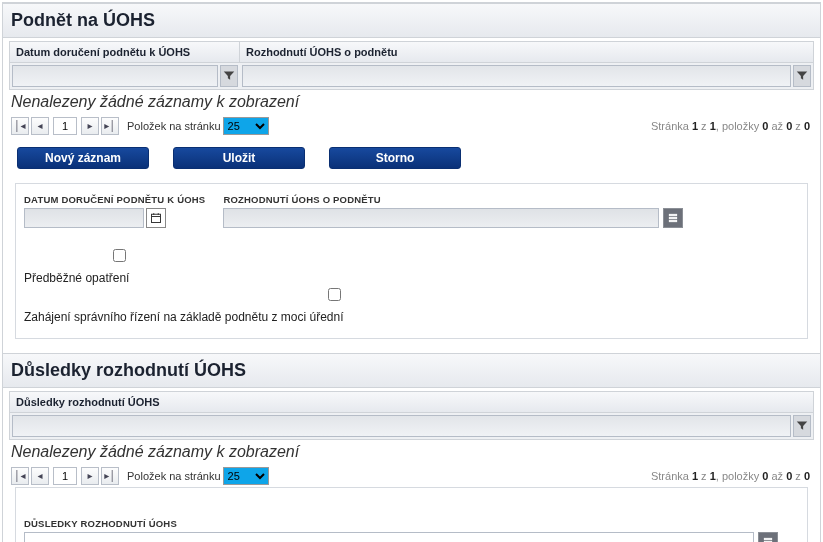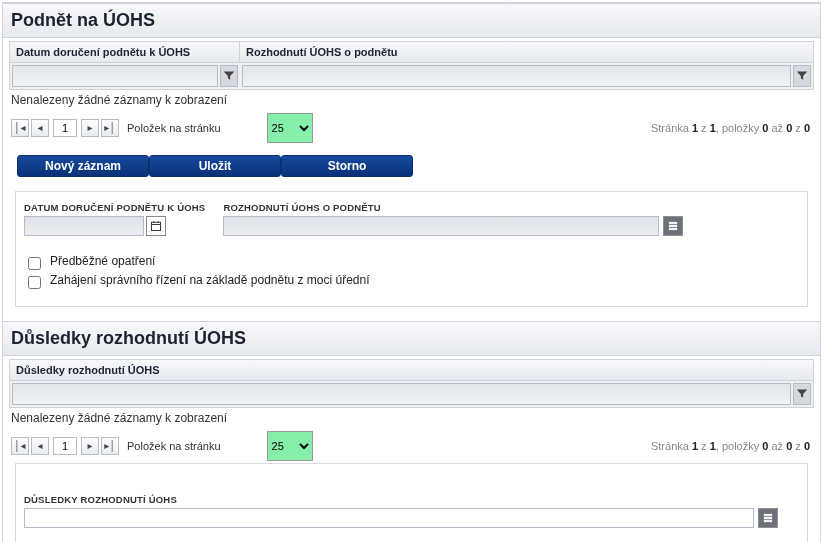--- a/index.html
+++ b/index.html
@@ -72,21 +72,22 @@
     border: 1px solid #b5bcc7;
     display: flex;
     align-items: center;
     justify-content: center;
     cursor: pointer;
   }
   .filter-btn svg { width: 12px; height: 12px; fill:#444; }
   .no-records {
     padding: 3px 2px 4px 2px;
     color: #333;
-    font-size: 12px;
+    font-size: 16px;
+    font-style: italic;
   }
   .pager-row {
     display: flex;
     align-items: center;
     justify-content: space-between;
     padding: 2px 0 2px 2px;
     font-size: 11px;
     color: #444;
   }
   .pager-left {
@@ -111,32 +112,31 @@
     width: 24px;
     height: 18px;
     border: 1px solid #b8bec8;
     text-align: center;
     font-size: 11px;
     padding:0;
     margin: 0 2px;
   }
   .pps-label { margin-left: 6px; color:#333; }
   .pps-select {
-    height: 30px;
+    height: 18px;
     border: 1px solid #999;
     font-size: 11px;
     width: 46px;
-    background:#86efac;
-    margin-left:44px;
+    background:#0ea5e9;
   }
   .pager-right { color:#888; padding-right:4px;}
   .emph { color:#222; font-weight:bold; }
   .btn-row {
     display: flex;
-    gap: 0;
+    gap: 24px;
     padding: 10px 8px 14px 8px;
   }
   .blue-btn {
     flex: none;
     width: 132px;
     height: 22px;
     background: linear-gradient(#17499e,#0a3178);
     color: #fff;
     border: 1px solid #0a2f72;
     border-radius: 3px;
@@ -184,21 +184,21 @@
     width: 20px;
     height: 20px;
     margin-left: 4px;
     border: 1px solid #8b8f96;
     background: #6c7079;
     display:flex;align-items:center;justify-content:center;
     cursor:pointer;
   }
   .side-btn.inline { margin-left: 2px; }
   .side-btn svg { width:12px; height:12px; fill:#fff; stroke:#fff;}
-  .chk-row { display:flex; align-items:flex-start; gap:6px; font-size:12px; color:#222;}
+  .chk-row { display:flex; align-items:flex-end; gap:6px; font-size:12px; color:#222;flex-direction:column;}
   .chk-row input { width:13px; height:13px; }
   .form-row2 { margin-top: 0; }
 </style>
 </head>
 <body>
 
 <div class="page">
 
   <div class="panel">
     <div class="panel-header">Podnět na ÚOHS</div>

